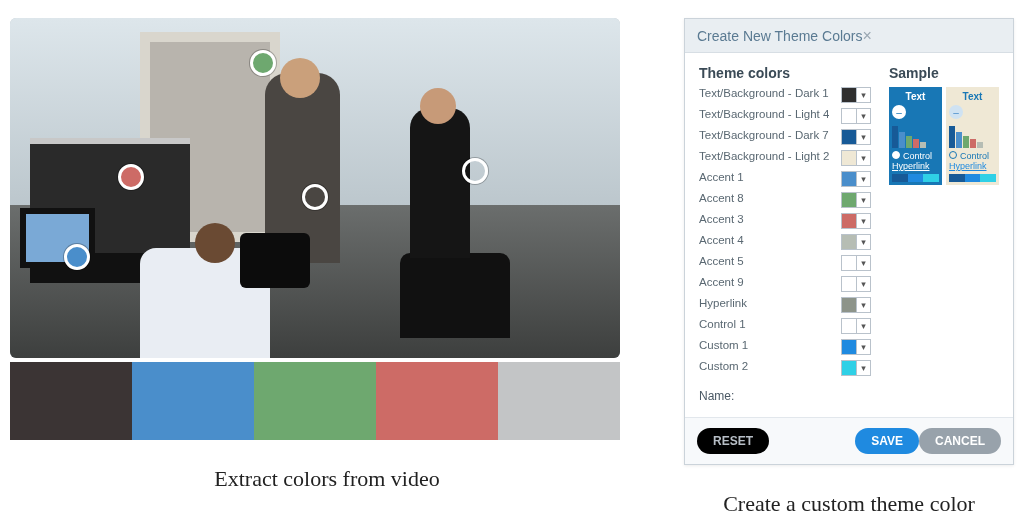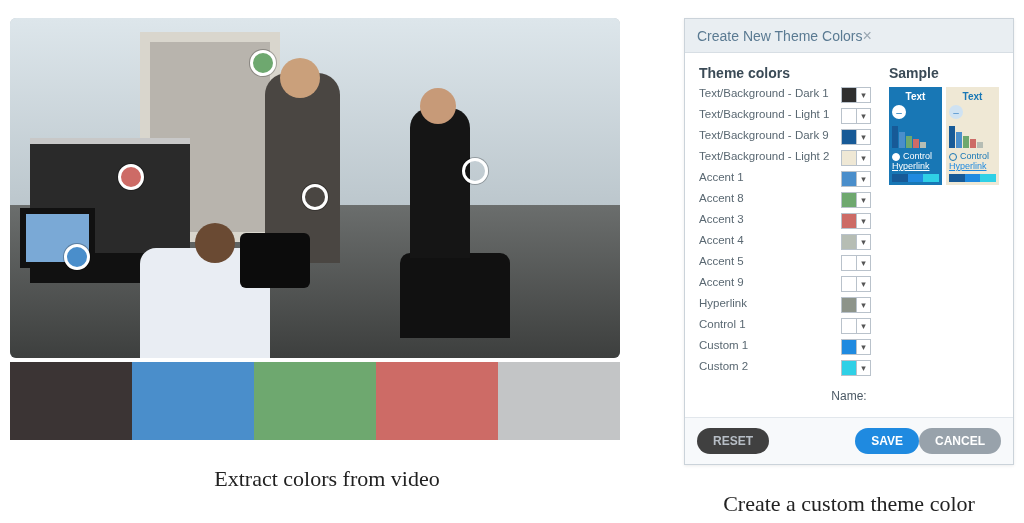--- a/index.html
+++ b/index.html
@@ -95,46 +95,46 @@
 
   .sample-pair { display:flex; gap:4px; margin-top:2px; }
   .sample-card {
     width:64px; padding:4px 3px 3px 3px;
     font-size:10px; color:#fff;
   }
   .sc-dark { background:#1877b5; }
   .sc-light { background:#efe8d5; color:#1877b5; }
   .mini-chart { height:26px; display:flex; align-items:flex-end; gap:1px; margin-top:2px; }
   .mini-chart span { display:block; width:6px; }
-  .ctrl-row { display:flex; align-items:flex-end; gap:3px; font-size:9px; margin-top:3px; }
+  .ctrl-row { display:flex; align-items:flex-start; gap:3px; font-size:9px; margin-top:3px; }
   .radio { width:8px; height:8px; border:1px solid currentColor; border-radius:50%; display:inline-block; }
   .radio.sel { background: currentColor; }
   .hyper { text-decoration:underline; font-size:9px; }
   .accent-strip { display:flex; height:8px; margin-top:3px; }
   .accent-strip span { flex:1; }
 
   .name-row {
     display:flex; align-items:center; gap:6px;
-    margin-top:8px; font-size:12px; color:#4a5864;flex-direction:column;
+    margin-top:8px; font-size:12px; color:#4a5864;
   }
   .sel-text {
     background:#2d7bd1; color:#fff; padding:2px 4px;
     flex:1; height:22px; border:1px solid #7aa7d4;
     display:flex; align-items:center; font-size:12px;
   }
 
   .dialog-footer {
     display:flex; justify-content:space-between; align-items:center;
     padding:10px 12px; border-top:1px solid #e2e7ec; background:#f7f9fb;
   }
   .btn {
     height:26px; border:none; border-radius:13px;
     padding:0 16px; font-size:12px; font-weight:600; cursor:pointer;
   }
-  .btn-reset { background:#404040; color:#b7bec6; }
+  .btn-reset { background:#000000; color:#b7bec6; }
   .btn-save  { background:#1f8ae0; color:#fff; }
   .btn-cancel{ background:#98a2ab; color:#fff; }
   .footer-right { display:flex; }
 </style>
 </head>
 <body>
 
 <div class="canvas">
 
   <div class="left">
@@ -186,28 +186,28 @@
             <div class="section-h">Theme colors</div>
             <div id="color-rows">
                 <div class="color-row">
                   <span class="lbl">Text/Background - Dark 1</span>
                   <div class="color-ctl">
                     <div class="swatch-sm" style="background: rgb(47, 47, 47);"></div>
                     <div class="dd-caret">▾</div>
                   </div>
                 </div>
                 <div class="color-row">
-                  <span class="lbl">Text/Background - Light 1</span>
+                  <span class="lbl">Text/Background - Light 4</span>
                   <div class="color-ctl">
                     <div class="swatch-sm" style="background: rgb(255, 255, 255);"></div>
                     <div class="dd-caret">▾</div>
                   </div>
                 </div>
                 <div class="color-row">
-                  <span class="lbl">Text/Background - Dark 9</span>
+                  <span class="lbl">Text/Background - Dark 7</span>
                   <div class="color-ctl">
                     <div class="swatch-sm" style="background: rgb(23, 90, 151);"></div>
                     <div class="dd-caret">▾</div>
                   </div>
                 </div>
                 <div class="color-row">
                   <span class="lbl">Text/Background - Light 2</span>
                   <div class="color-ctl">
                     <div class="swatch-sm" style="background: rgb(239, 232, 213);"></div>
                     <div class="dd-caret">▾</div>

